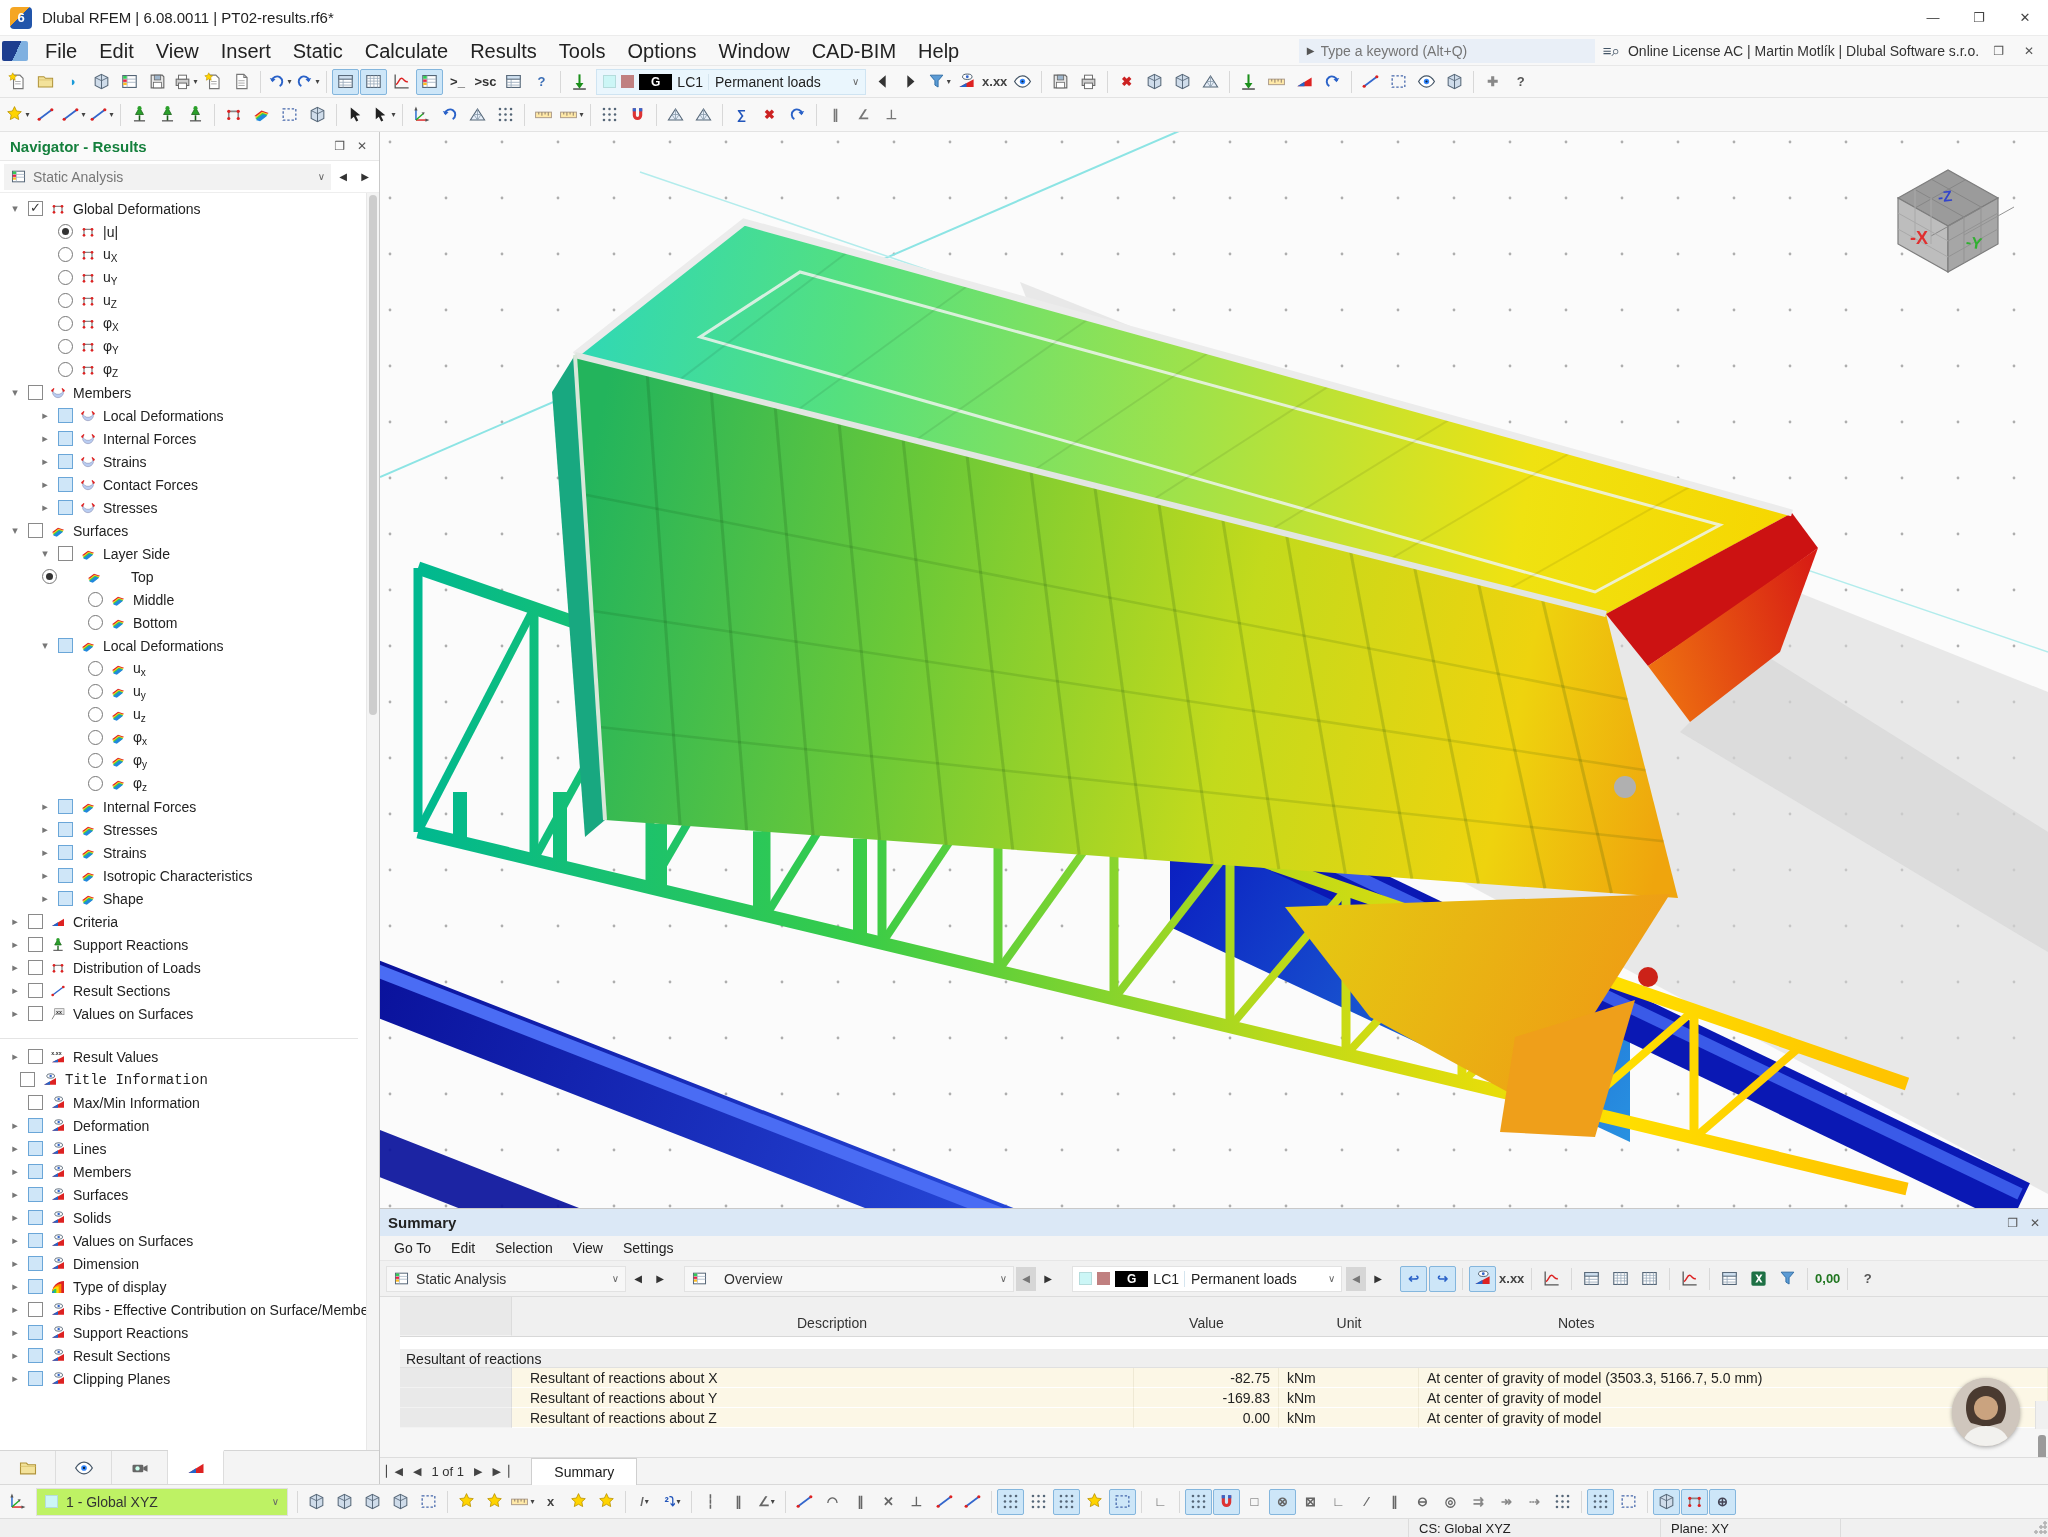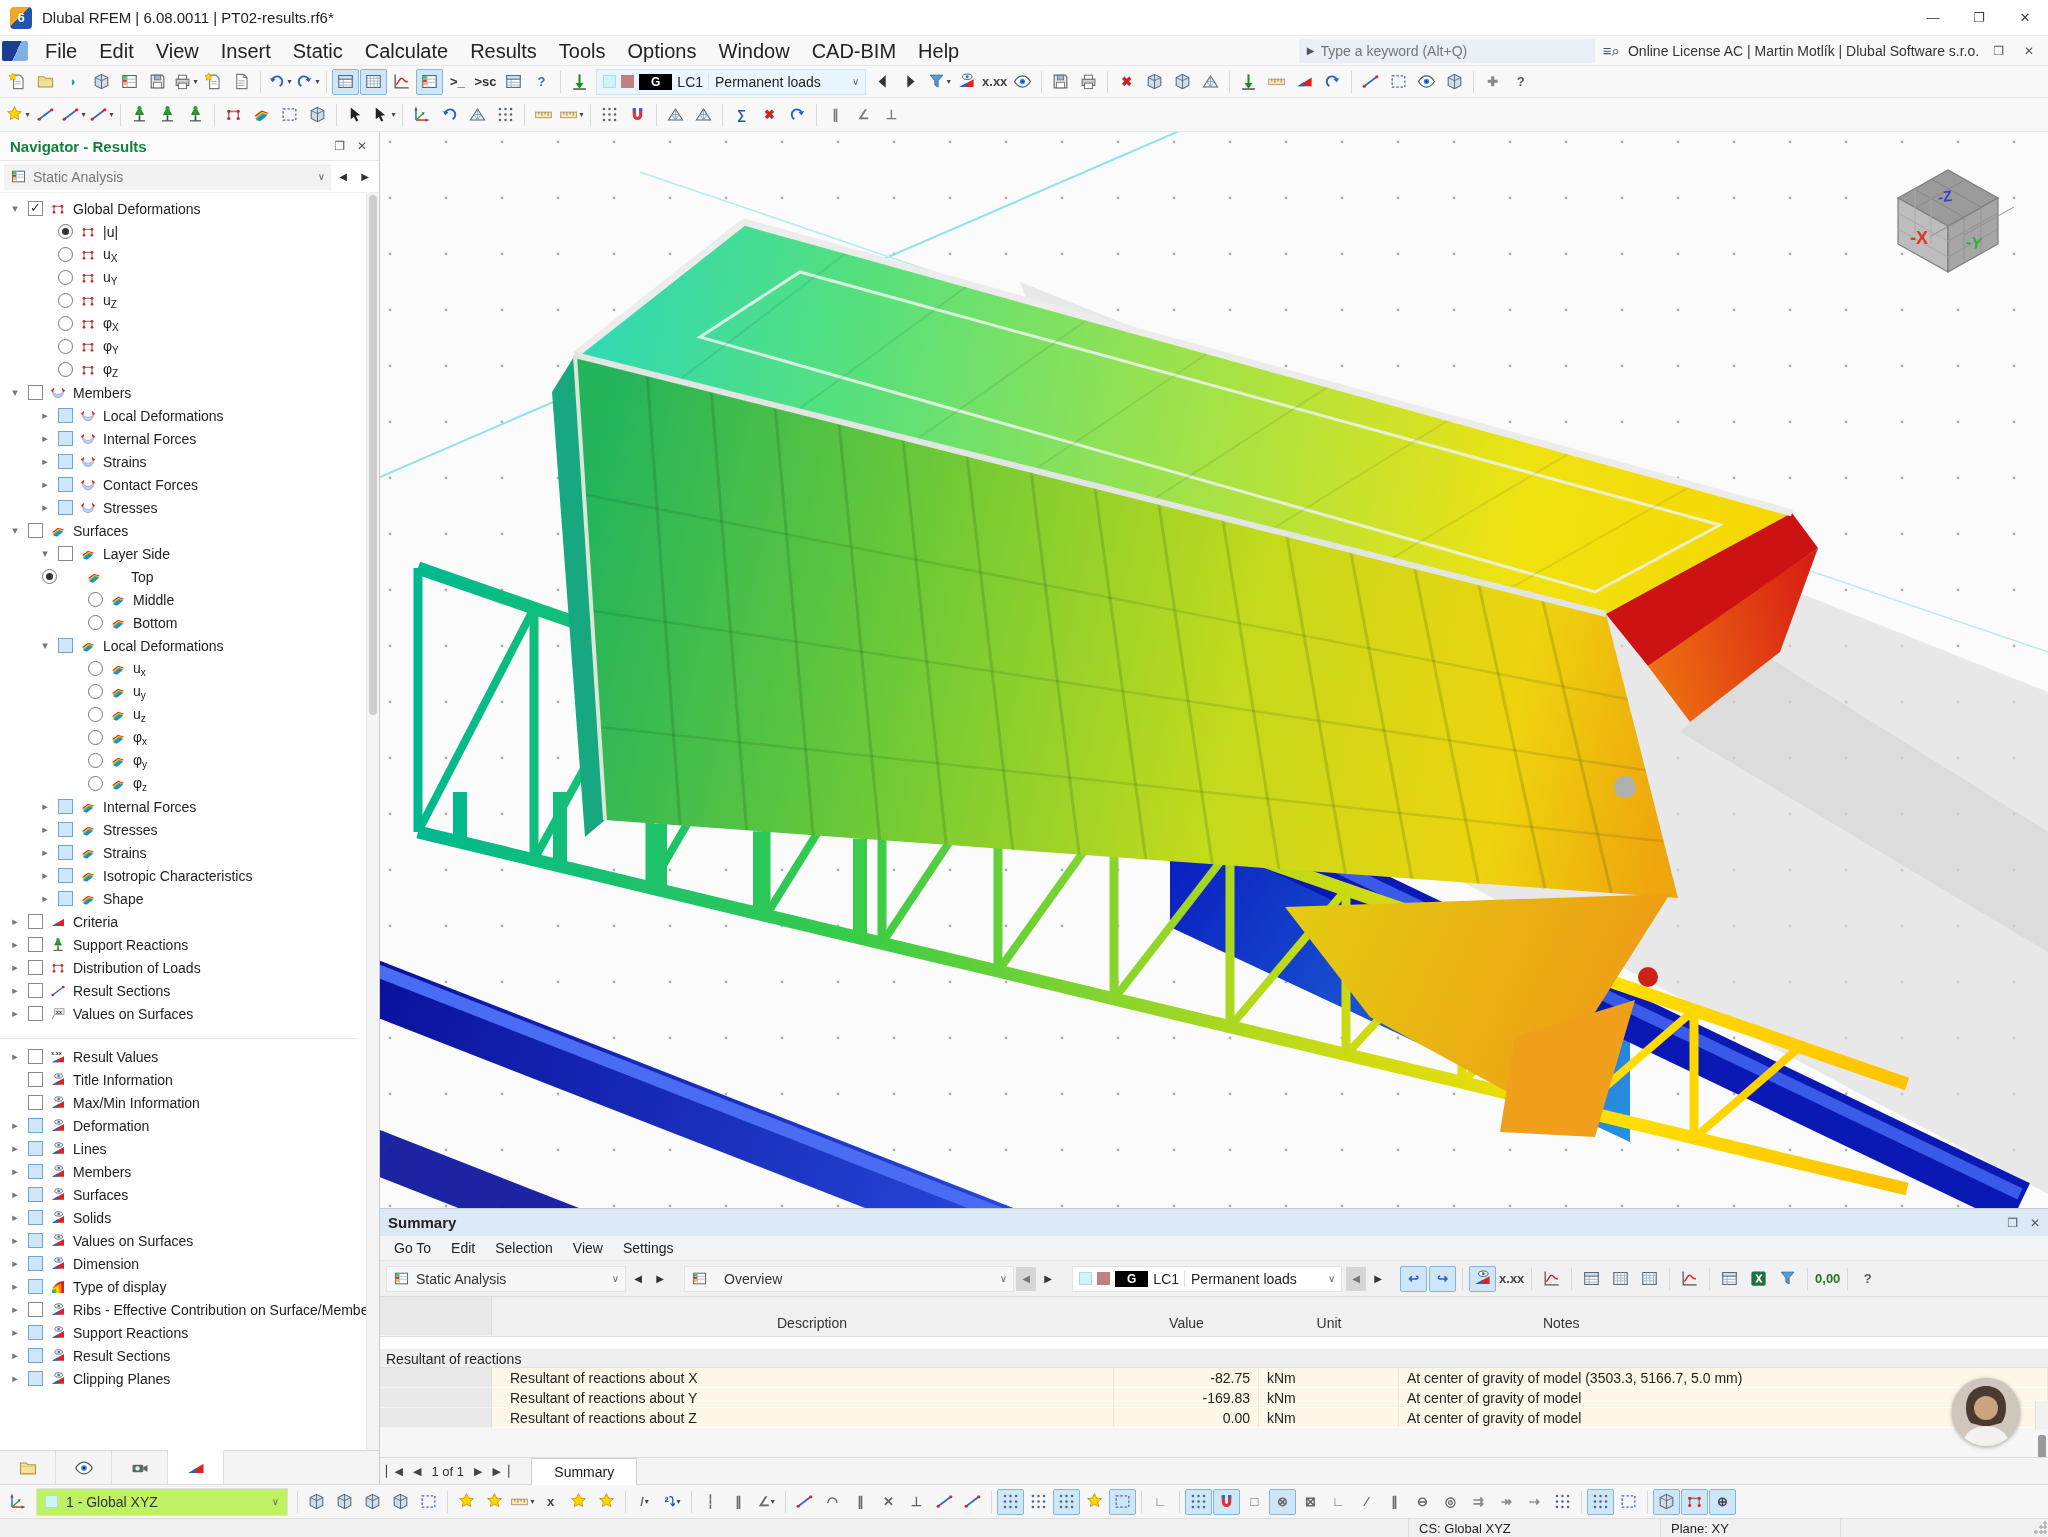--- a/index.html
+++ b/index.html
@@ -88,21 +88,21 @@
 .sum-title .t { font-weight:bold; font-size:15px; color:#222; }
 .sum-title .btns { margin-left:auto; display:flex; gap:12px; font-size:12px; color:#555; }
 .sum-menu { height:25px; display:flex; align-items:center; background:#f4f4f4; border-bottom:1px solid #e6e6e6; padding-left:4px; }
 .sum-menu .menu-item { font-size:14px; height:25px; line-height:25px; padding:0 10px; }
 .sum-toolbar { height:36px; display:flex; align-items:center; background:#f1f1f1; border-bottom:1px solid #dcdcdc; padding:0 6px; gap:2px; }
 .sum-combo { width:240px; height:26px; background:#f7f7f7; border:1px solid #e2e2e2; display:flex; align-items:center; gap:6px; padding:0 6px; font-size:14px; color:#333; flex:none; }
 .sum-combo .icn { width:17px; height:17px; }
 .sum-combo .vchev { margin-left:auto; }
 .sum-combo.wide { width:330px;gap:16px; }
 .sum-lc { background:#fff; border:1px solid #e2e2e2; height:26px; }
-.sum-table { flex:1; overflow:hidden; display:flex; flex-direction:column; position:relative; }
+.sum-table { flex:1; overflow:hidden; display:flex; flex-direction:column; position:relative;margin-left:20px; }
 .thead { height:40px; display:flex; align-items:flex-end; background:#f0f0f0; border-bottom:1px solid #d8d8d8; }
 .th { font-size:14px; color:#333; text-align:center; padding-bottom:5px; }
 .filler { height:13px; background:#fff; border-bottom:1px solid #eee; }
 .grow { height:18px; background:#efefef; border-bottom:1px solid #e0e0e0; font-size:14px; color:#222; display:flex; align-items:center; padding-left:6px; }
 .trow { height:20px; display:flex; font-size:14px; color:#222; }
 .td { background:#fcf7e6; border-bottom:1px solid #fff; border-right:1px solid #efe9d4; display:flex; align-items:center; padding:0 8px; overflow:hidden; white-space:nowrap; }
 .gut { width:112px; background:#e9e9e9; border-right:1px solid #dcdcdc; border-bottom:1px solid #f2f2f2; flex:none; }
 .c-desc { width:622px; flex:none; padding-left:18px; }
 .c-val { width:145px; flex:none; justify-content:flex-end; }
 .c-unit { width:140px; flex:none; }
@@ -1047,21 +1047,21 @@
           </div>
           <div class="tree-divider"></div>
           <div class="tree-row" style="padding-left: 8px;">
             <span class="exp">▸</span>
             <span class="cb"></span>
             <svg class="ticn">
               <use href="#sy-xxx"></use>
             </svg>
             <span>Result Values</span>
           </div>
-          <div class="tree-row" style="padding-left: 8px;">
+          <div class="tree-row" style="padding-left: 0; font-family: Liberation Mono, monospace;">
             <span class="exp"></span>
             <span class="cb"></span>
             <svg class="ticn">
               <use href="#sy-eyeramp"></use>
             </svg>
             <span>Title Information</span>
           </div>
           <div class="tree-row" style="padding-left: 8px;">
             <span class="exp"></span>
             <span class="cb"></span>

